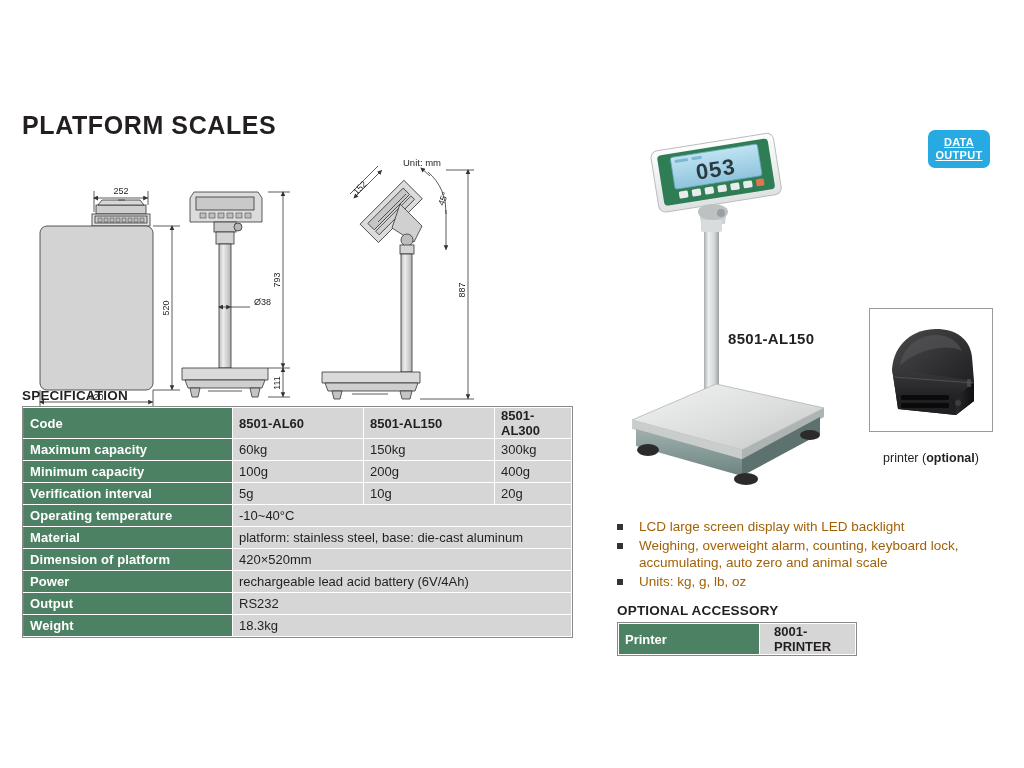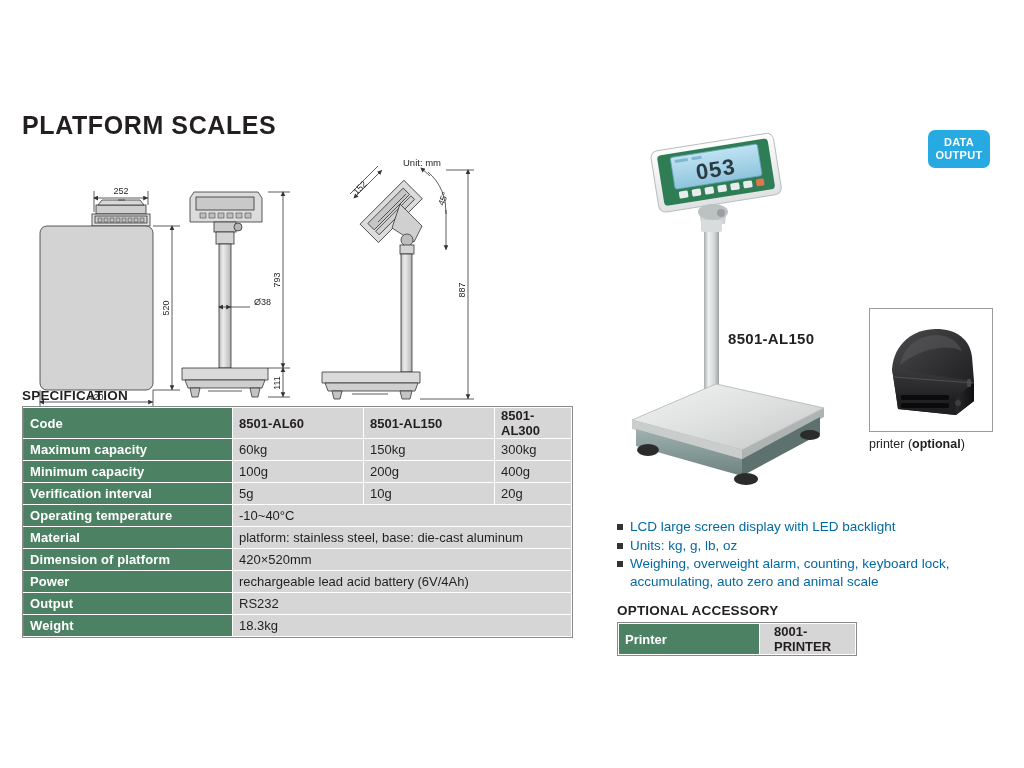--- a/index.html
+++ b/index.html
@@ -50,46 +50,46 @@
   table.spec td.val.c1,table.spec td.val.c2{width:118px;}
   .spec-wrap{position:absolute;left:22px;top:406px;width:551px;border:1px solid #8a8a8a;box-sizing:border-box;}
   .spec-wrap table.spec{position:static;width:100%;padding-left:40px;}
 
   .badge{
     position:absolute;left:928px;top:130px;
     width:62px;height:38px;border-radius:7px;
     background:#27a9e1;color:#ffffff;
     font-size:11px;font-weight:bold;line-height:1.15;
     display:flex;flex-direction:column;align-items:center;justify-content:center;
-    text-align:left;letter-spacing:.3px;
+    text-align:left;letter-spacing:.3px;text-decoration:underline;
   }
 
   
   .product{position:absolute;left:596px;top:120px;width:260px;height:370px;}
   .model-label{
     position:absolute;left:728px;top:330px;
     font-size:15px;font-weight:bold;letter-spacing:.3px;
   }
 
   .printer-box{
     position:absolute;left:869px;top:308px;
     width:122px;height:122px;border:1px solid #9a9a9a;background:#fff;
     overflow:hidden;
   }
   .printer-cap{
-    position:absolute;left:869px;top:437px;width:124px;
-    text-align:left;font-size:12.5px;color:#231f20;
+    position:absolute;left:869px;top:451px;width:124px;
+    text-align:center;font-size:12.5px;color:#231f20;
   }
   .printer-cap b{font-weight:bold;}
 
   
   .features{position:absolute;left:617px;top:518px;width:372px;}
   .feat{
-    display:flex;align-items:flex-start;gap:7px;
-    font-size:13.5px;line-height:17.5px;color:#0369a1;margin-bottom:1px;
+    display:flex;align-items:flex-start;gap:16px;
+    font-size:13.5px;line-height:17.5px;color:#a16207;margin-bottom:1px;
   }
   .bsq{
     width:6px;height:6px;background:#333;flex:0 0 6px;margin-top:6px;
   }
 
   .opt-head{
     position:absolute;left:617px;top:603px;
     font-size:13.5px;font-weight:bold;letter-spacing:.2px;
   }
   .opt-wrap{
@@ -419,25 +419,25 @@
     <span>printer (</span><b>optional</b><span>)</span>
   </div>
 
   <div class="features">
     <div class="feat">
       <span class="bsq"></span>
       <span>LCD large screen display with LED backlight</span>
     </div>
     <div class="feat">
       <span class="bsq"></span>
-      <span>Units: kg, g, lb, oz</span>
+      <span>Weighing, overweight alarm, counting, keyboard lock, accumulating, auto zero and animal scale</span>
     </div>
     <div class="feat">
       <span class="bsq"></span>
-      <span>Weighing, overweight alarm, counting, keyboard lock, accumulating, auto zero and animal scale</span>
+      <span>Units: kg, g, lb, oz</span>
     </div>
   </div>
 
   <div class="opt-head">OPTIONAL ACCESSORY</div>
   <div class="opt-wrap">
     <table class="opt">
       <tbody>
         <tr>
           <td class="lbl">Printer</td>
           <td class="val">8001-PRINTER</td>

